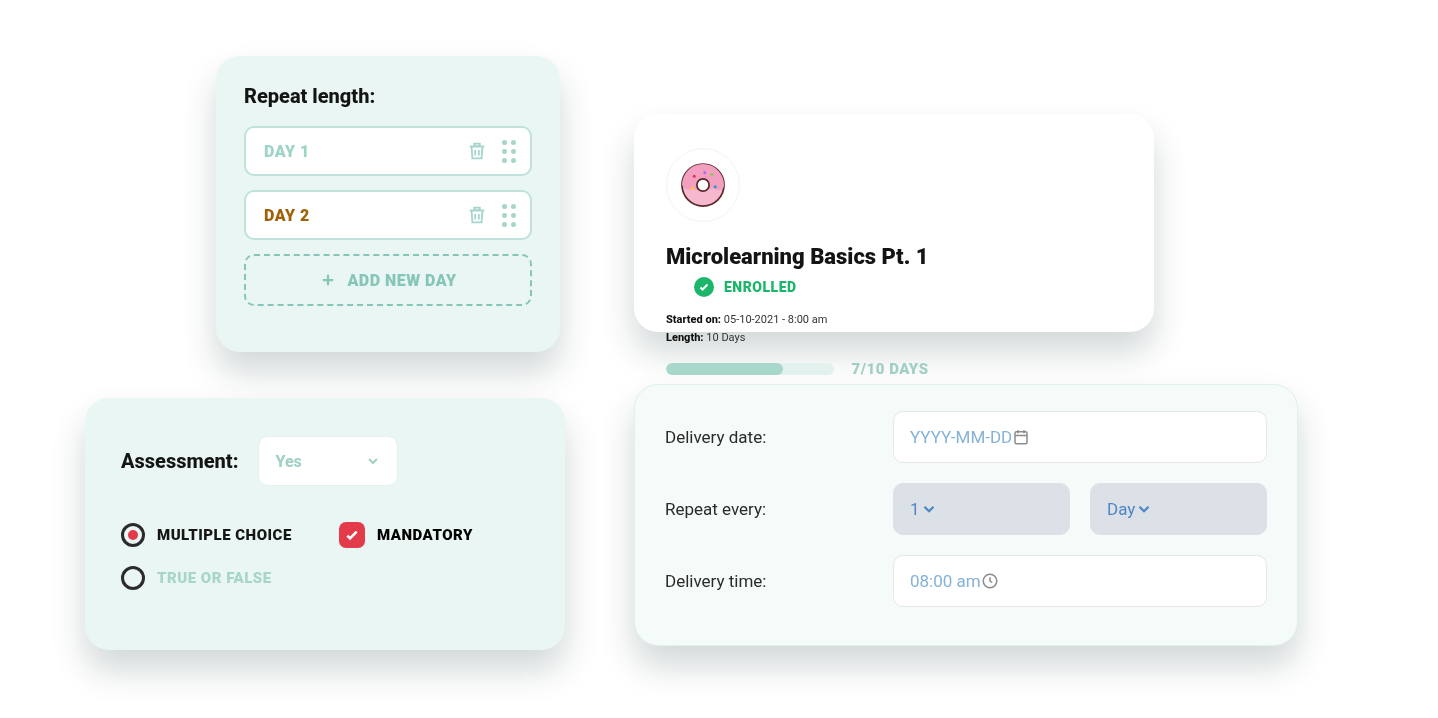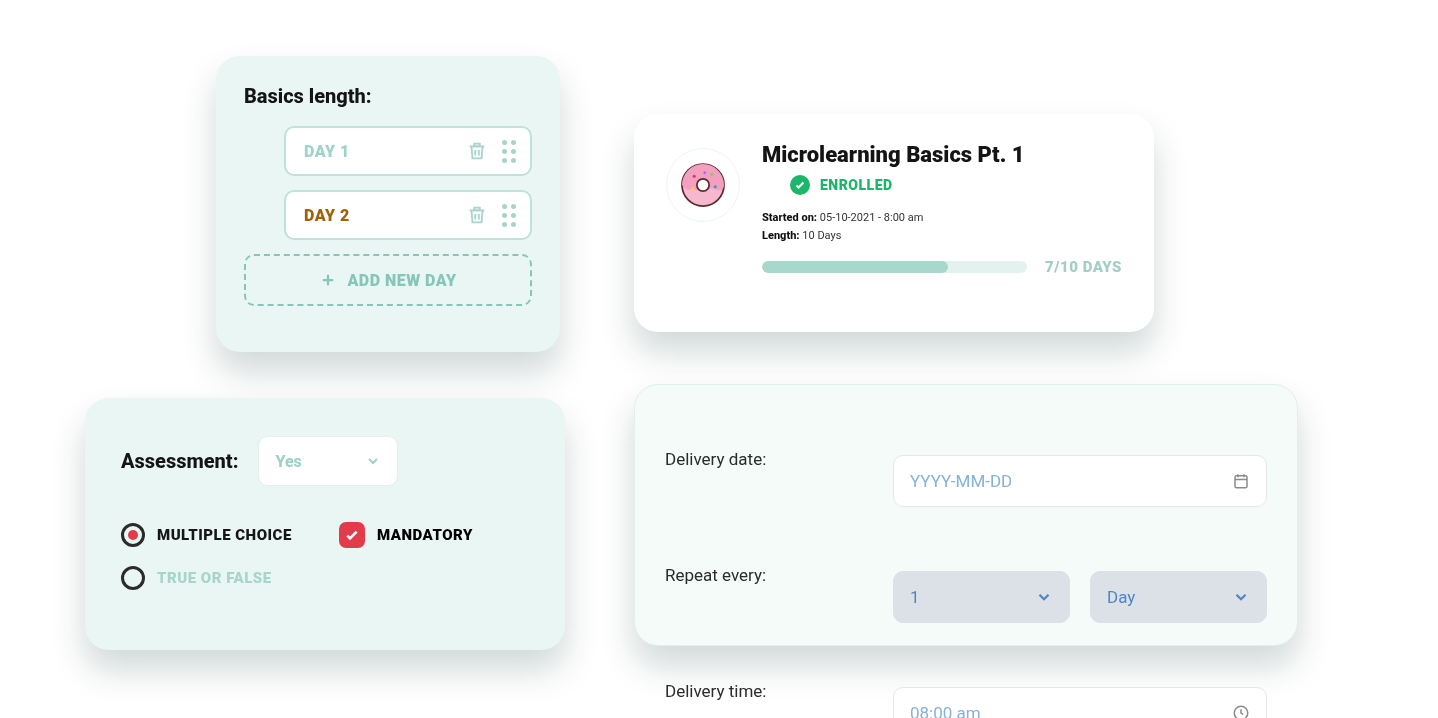--- a/index.html
+++ b/index.html
@@ -17,21 +17,21 @@
   }
 
   
   .card {
     position: absolute;
     border-radius: 24px;
     box-shadow: 0 20px 34px rgba(0,40,40,0.18);
     padding: 28px 32px;
   }
   .card-mint { background: #e9f6f3; }
-  .card-white { background: #ffffff; }
+  .card-white { background: #ffffff; flex-direction: column; }
   .card-light {
     background: #f4fbf9;
     border: 1px solid #dff0ed;
     padding: 24px 28px;
   }
 
   
   #card-course {
     top: 56px;
     left: 216px;
@@ -48,21 +48,20 @@
   .day-row {
     display: flex;
     align-items: center;
     justify-content: space-between;
     height: 50px;
     border-radius: 10px;
     background: #ffffff;
     border: 2px solid #bfe2db;
     padding: 0 14px 0 18px;
     margin-bottom: 14px;
-    margin-left: 40px;
   }
   .day-row.selected .day-label { color: #9ed3c8; }
   .day-row.active   .day-label { color: #a16207; }
   .day-label {
     font-size: 16px;
     font-weight: 900;
     letter-spacing: 0.5px;
   }
   .day-actions { display: flex; gap: 14px; align-items: center; }
   .icon-btn { width: 22px; height: 22px; color: #a6d5cb; display: inline-flex; align-items: center; justify-content: center; cursor: pointer; }
@@ -193,24 +192,23 @@
     grid-template-columns: 200px 1fr;
     align-items: center;
     margin-bottom: 20px;
     gap: 28px;
   }
   .form-row:last-child { margin-bottom: 0; }
   .form-label { font-size: 17px; color: #2b2b2b; }
   .field, .sel {
     height: 52px;
     border-radius: 10px;
-    display: flex; align-items: center; justify-content: space-between;
+    display: flex; align-items: center; 
     padding: 0 16px;
     font-size: 17px;
-    margin-top: 44px;
   }
   .field {
     background: #ffffff;
     border: 1px solid #e6e6e6;
     color: #85b2d6;
   }
   .field svg { color: #8b8b8b; width: 18px; height: 18px; }
   .two { display: grid; grid-template-columns: 1fr 1fr; gap: 20px; }
   .sel {
     background: #dbe1e7;
@@ -220,21 +218,21 @@
   }
   .sel svg { color: #4f86c6; width: 18px; height: 18px; }
 
 </style>
 </head>
 <body>
 
 <div class="canvas">
 
   <div id="card-course" class="card card-mint">
-    <div class="course-title">Basics length:</div>
+    <div class="course-title">Repeat length:</div>
 
     <div class="day-row selected">
       <span class="day-label">DAY 1</span>
       <div class="day-actions">
         <span class="icon-btn">
           <svg viewBox="0 0 24 24" width="22" height="22" fill="none" stroke="currentColor" stroke-width="2">
             <path d="M4 7h16"></path>
               <path d="M9 4h6v3H9z"></path>
               <path d="M6 7l1 13h10l1-13"></path>
               <path d="M10 11v6M14 11v6"></path>

